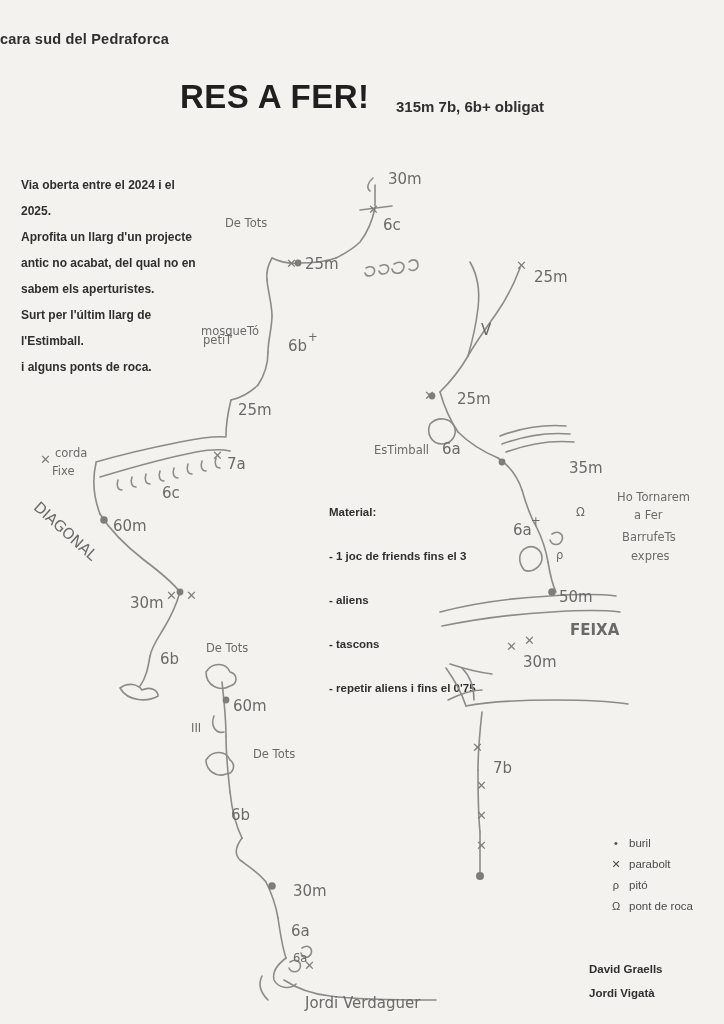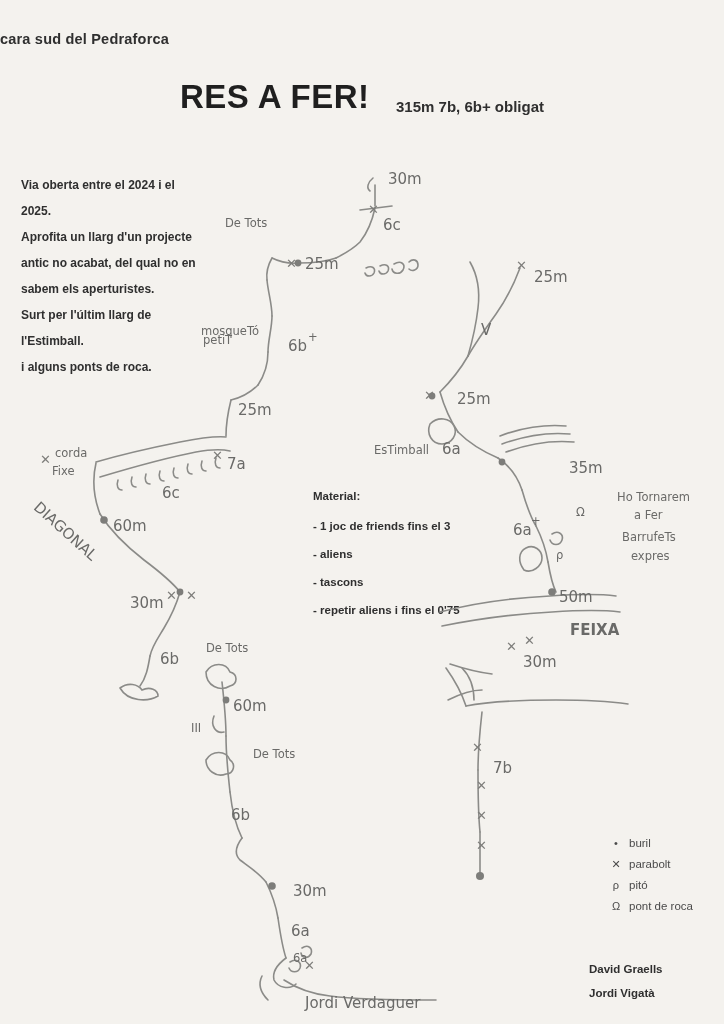--- a/index.html
+++ b/index.html
@@ -36,21 +36,21 @@
     font-size:12px;font-weight:bold;line-height:26px;color:#2f2f2f;
   }
   .desc p{margin:0;}
 
   
   .material{
     position:absolute;left:313px;top:482px;width:250px;
     font-size:11.5px;font-weight:bold;line-height:28px;color:#2f2f2f;
   }
   .material .mat-title{margin-bottom:2px;}
-  .material div{margin:0;}
+  .material div{margin:16px;}
 
   
   .legend{
     position:absolute;left:609px;top:833px;width:120px;
     font-size:11.5px;line-height:21px;color:#4a4a4a;
     font-family:"Liberation Sans", sans-serif;
   }
   .legend .row{display:flex;align-items:center;gap:6px;}
   .legend .sym{width:14px;display:inline-block;text-align:center;font-size:11px;}
   .legend .lbl{font-style:normal;}

